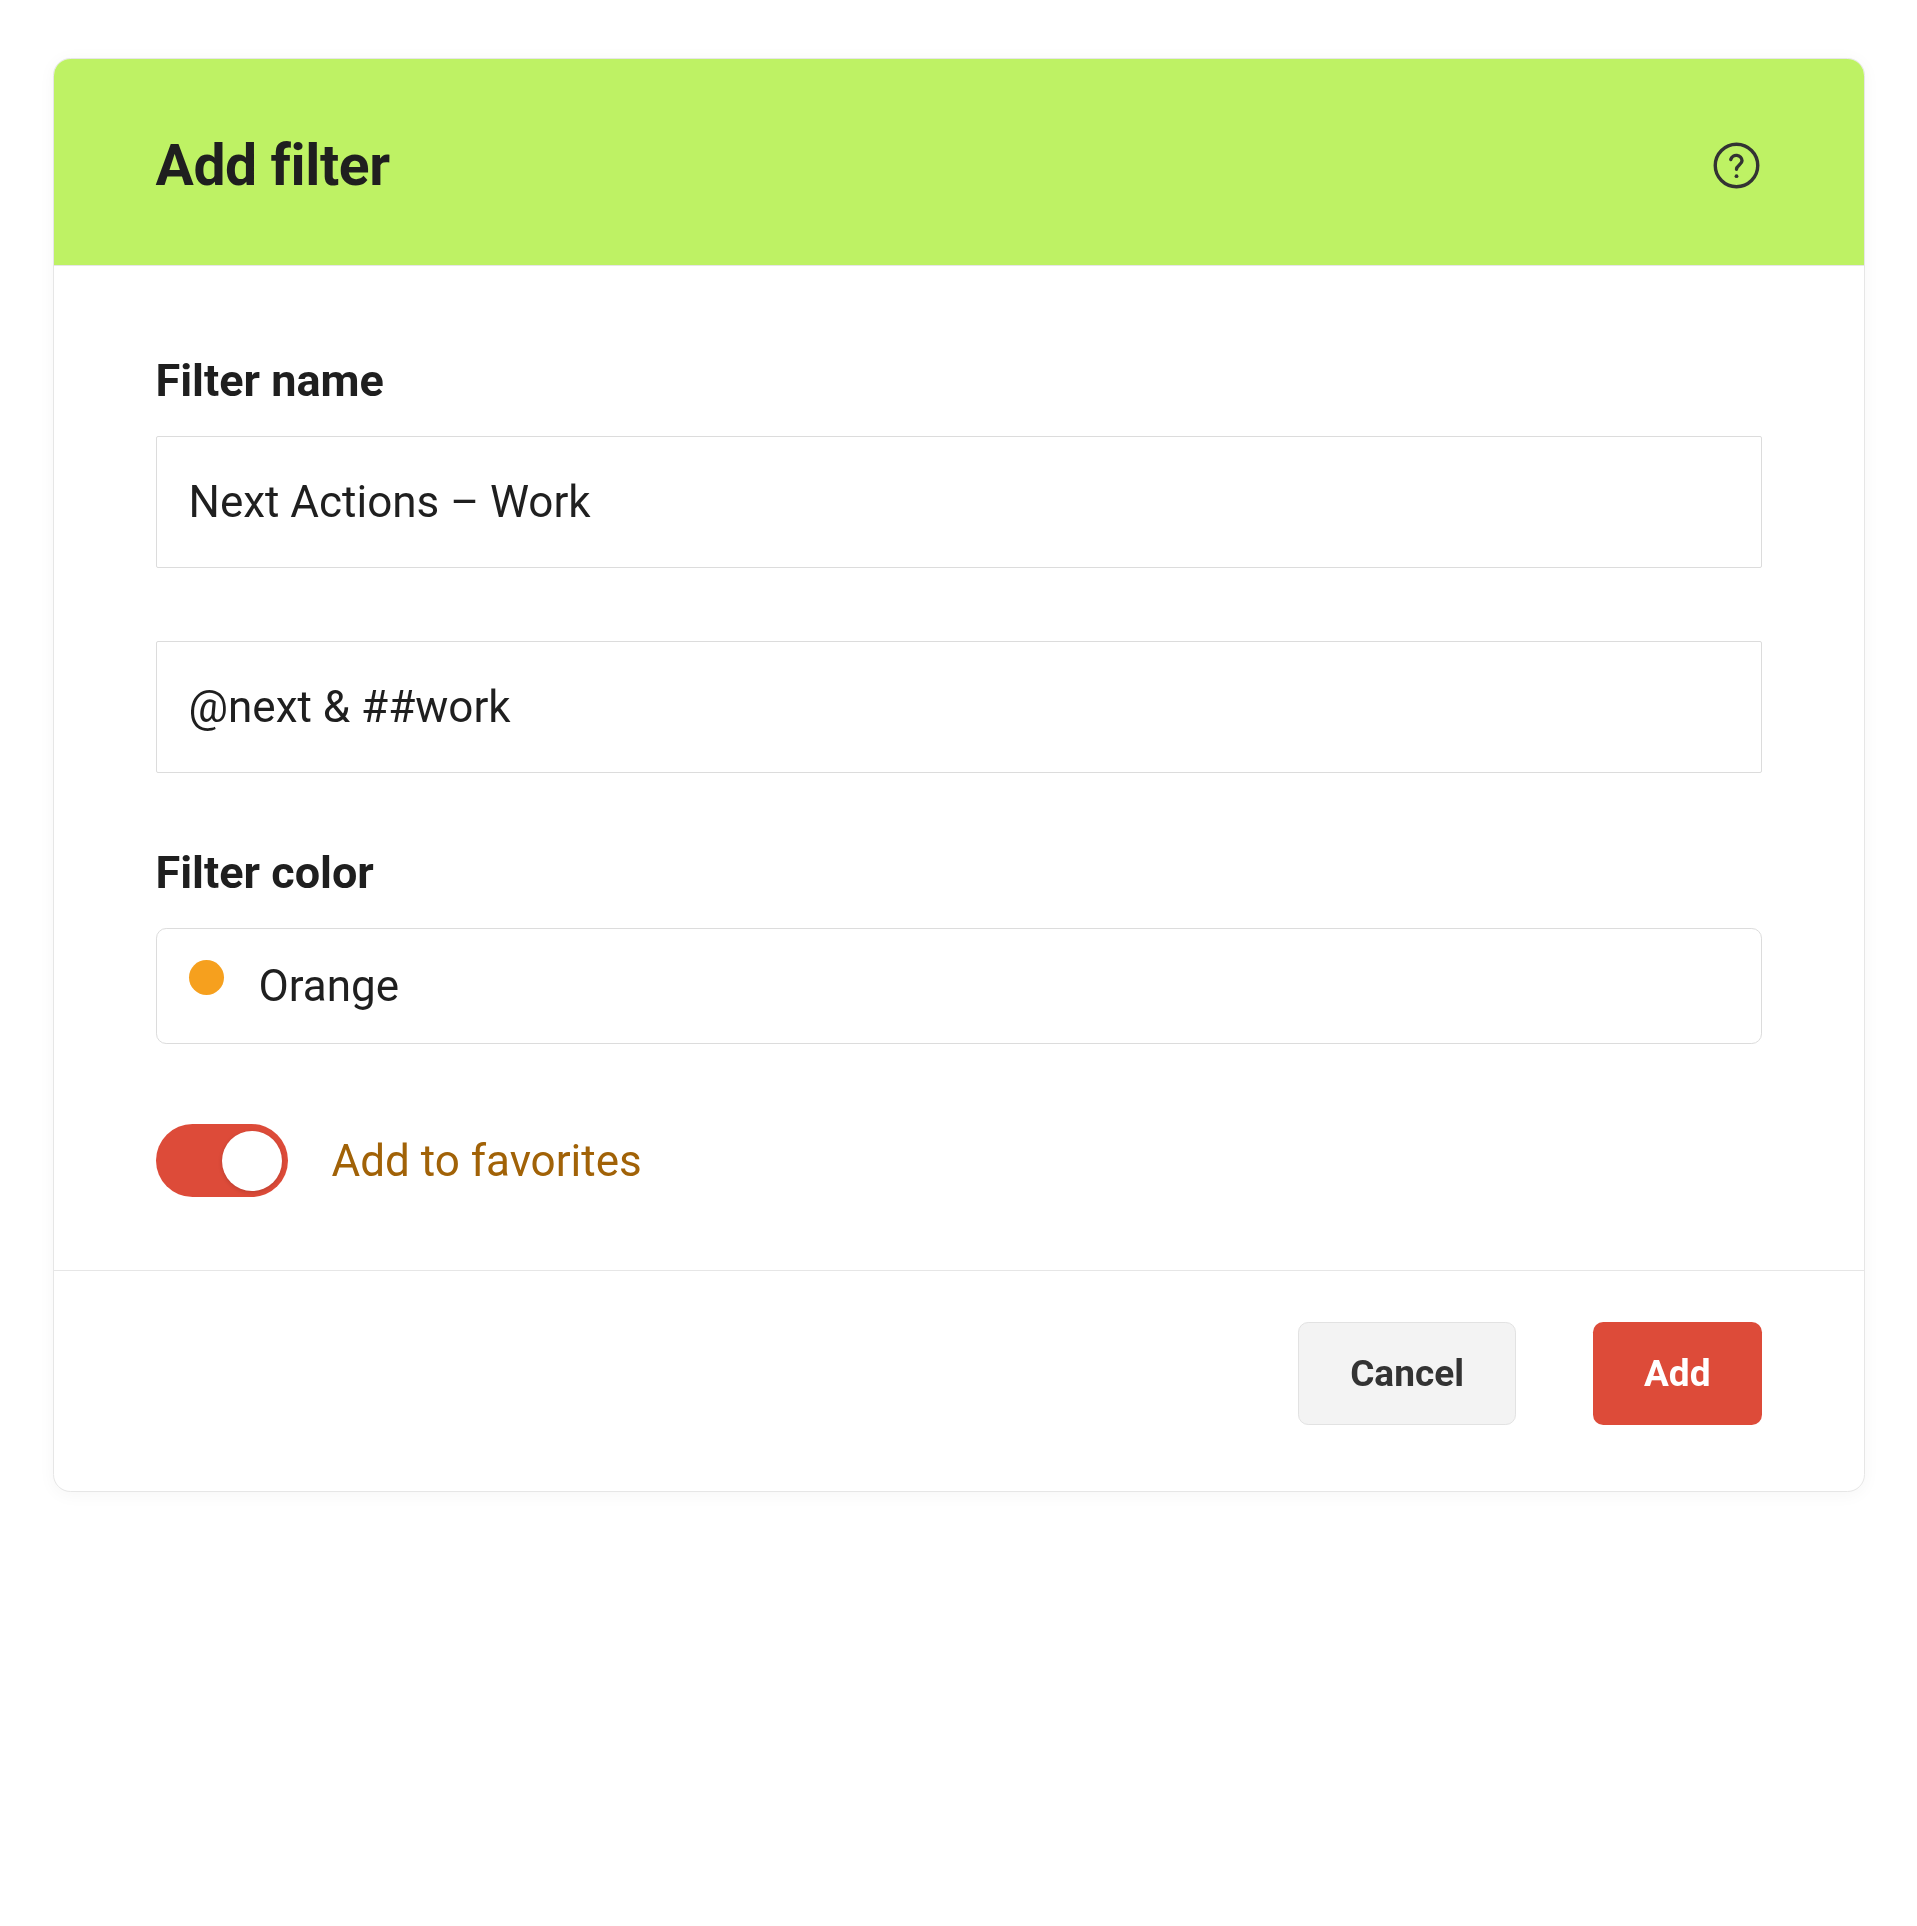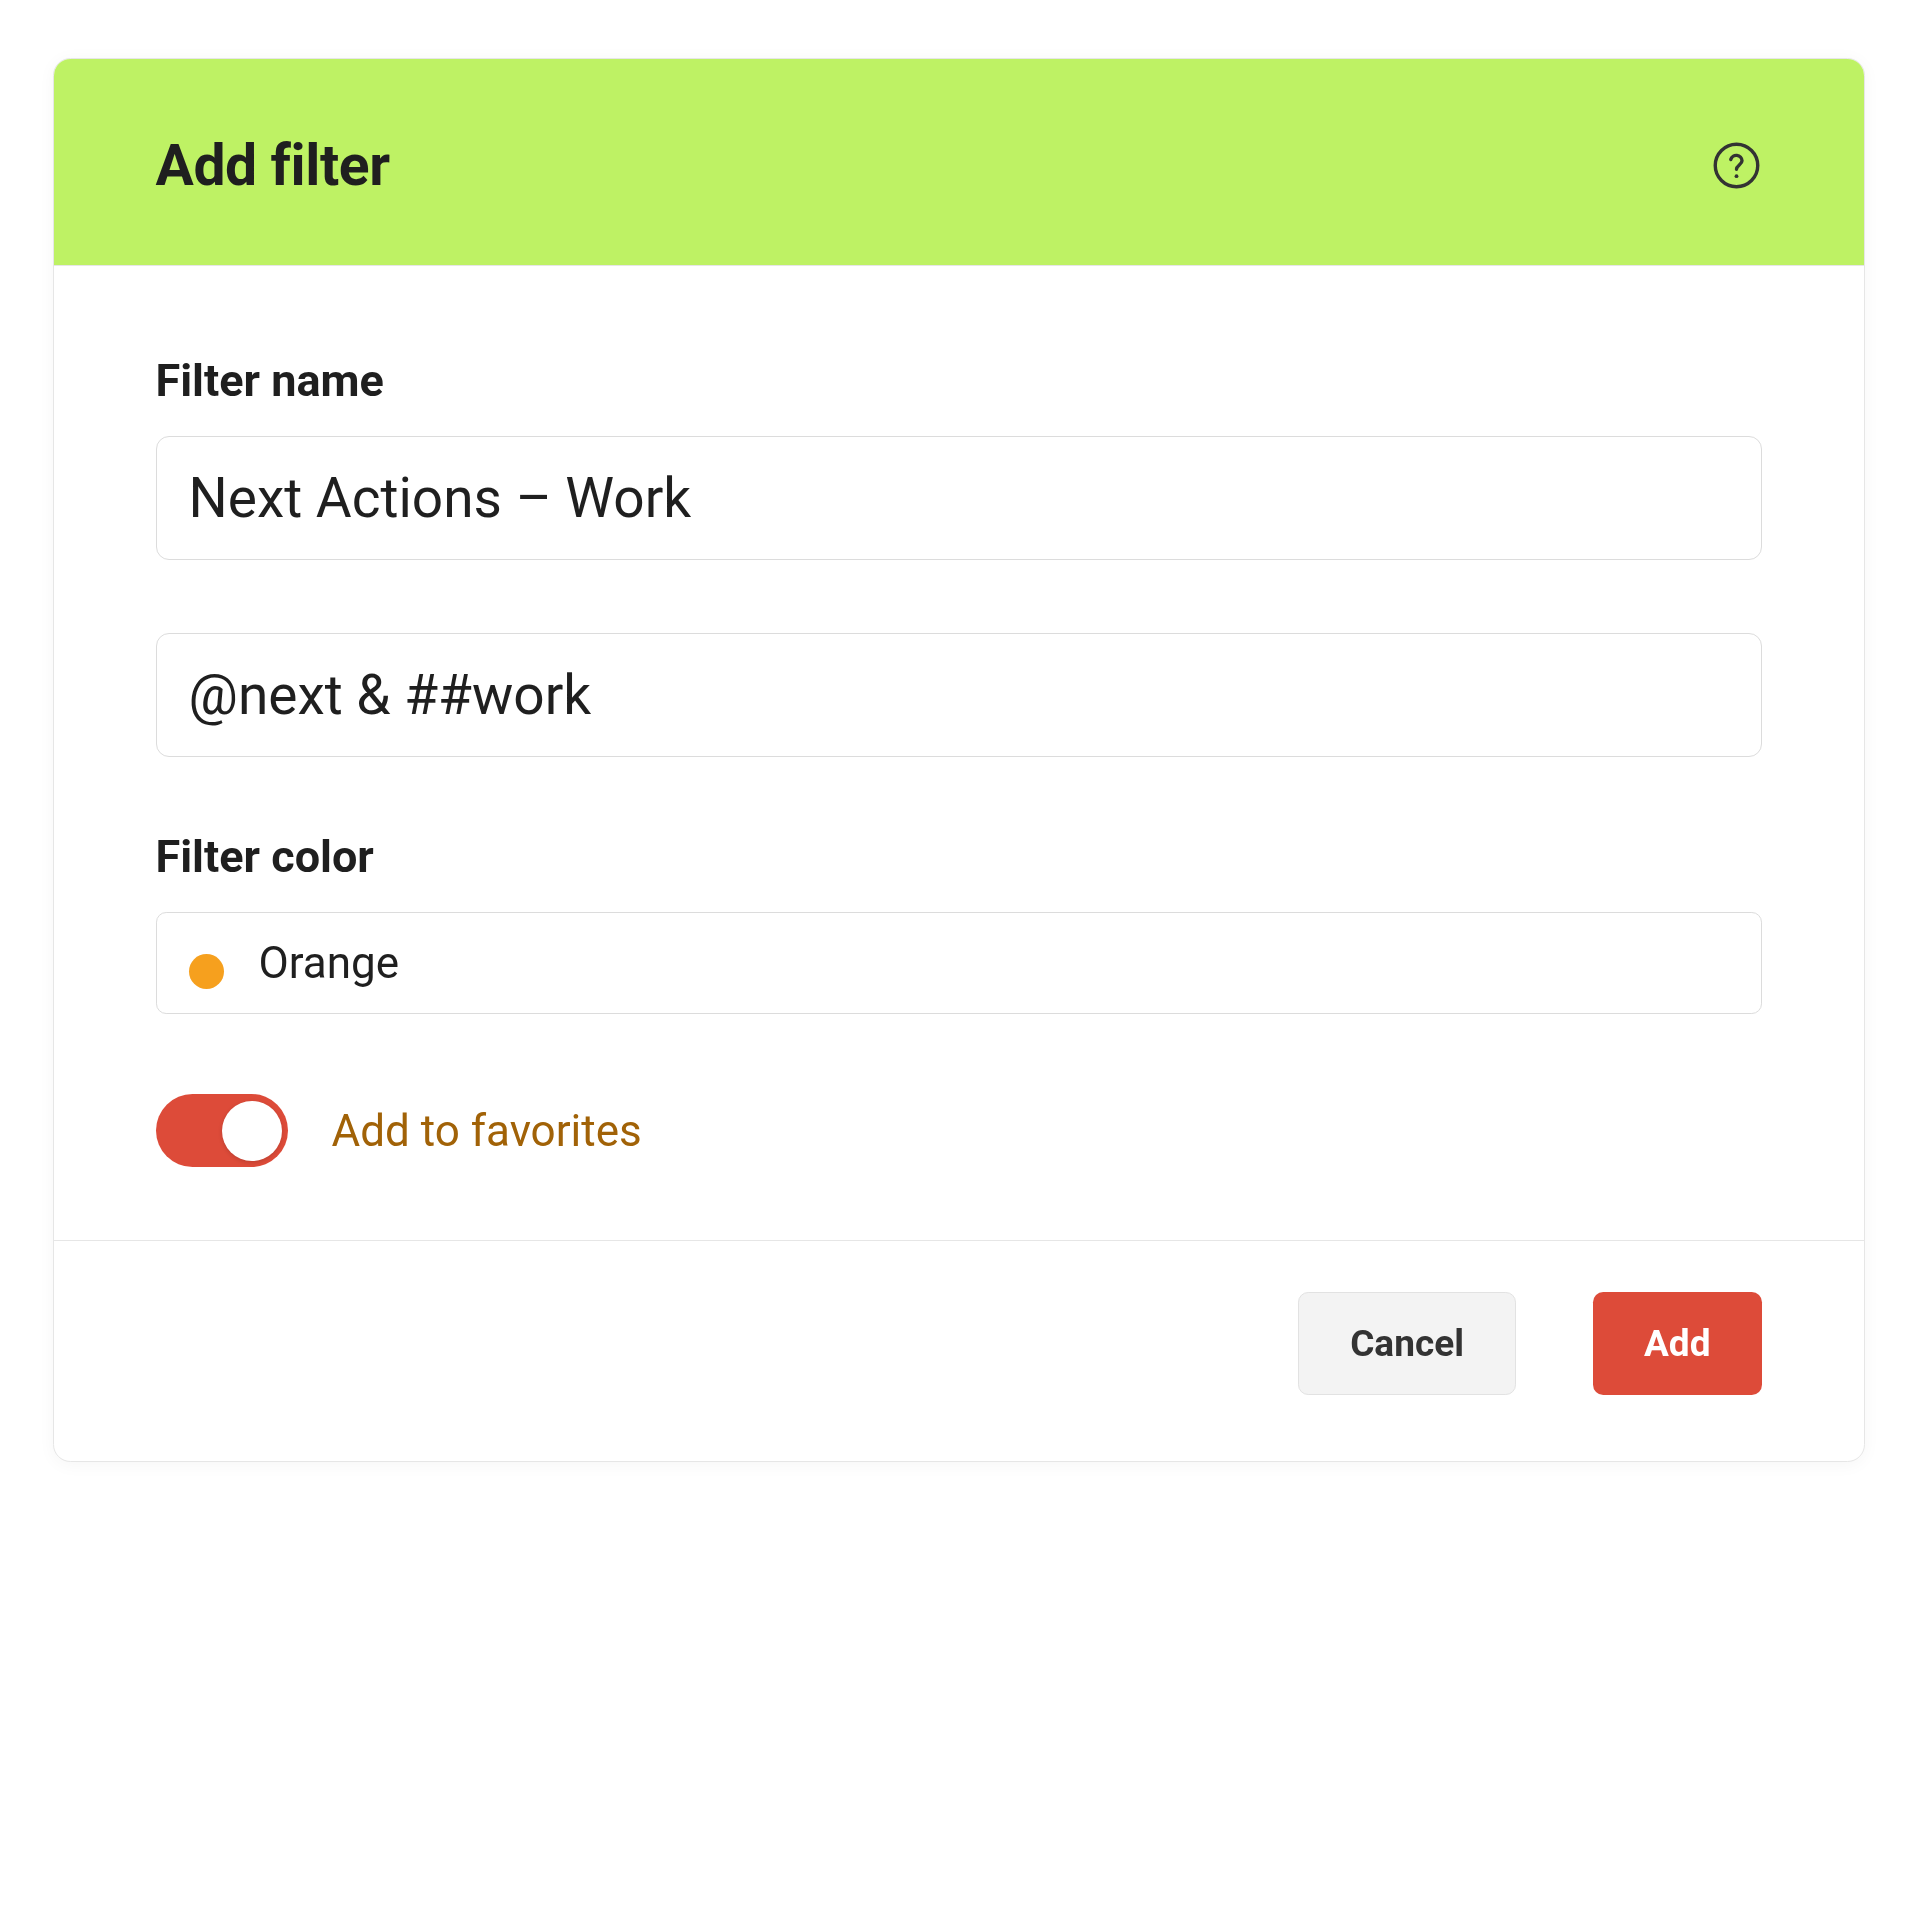--- a/index.html
+++ b/index.html
@@ -52,38 +52,38 @@
     .form-group:last-of-type { margin-bottom: 0; }
     .form-label {
       display: block;
       font-size: 45px;
       font-weight: 700;
       color: #1f1f1f;
       margin-bottom: 29px;
     }
     .form-input {
       width: 100%;
-      font-size: 55px;
+      font-size: 44px;
       font-family: inherit;
-      padding: 29px 32px;
+      padding: 39px 32px;
       border: 1.5px solid #dcdcdc;
-      border-radius: 13px;
+      border-radius: 2px;
       background: #ffffff;
       color: #1f1f1f;
       outline: none;
     }
 
     .color-select {
       width: 100%;
       border: 1.5px solid #dcdcdc;
       border-radius: 10.2px;
       background: #ffffff;
-      padding: 24px 32px;
-      display: flex;
-      align-items: flex-end;
+      padding: 31px 32px;
+      display: flex;
+      align-items: flex-start;
       gap: 35px;
       cursor: pointer;
     }
     .color-swatch {
       width: 35px;
       height: 35px;
       border-radius: 50%;
       flex-shrink: 0;
     }
     .color-name {

